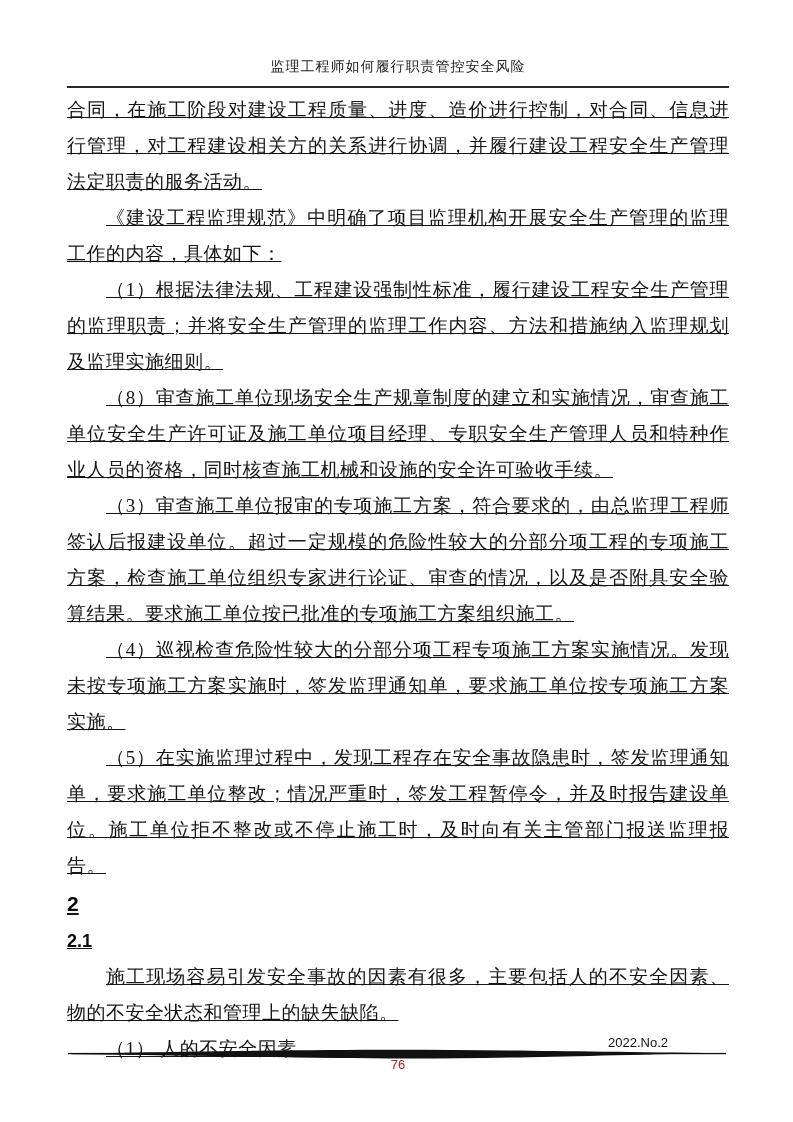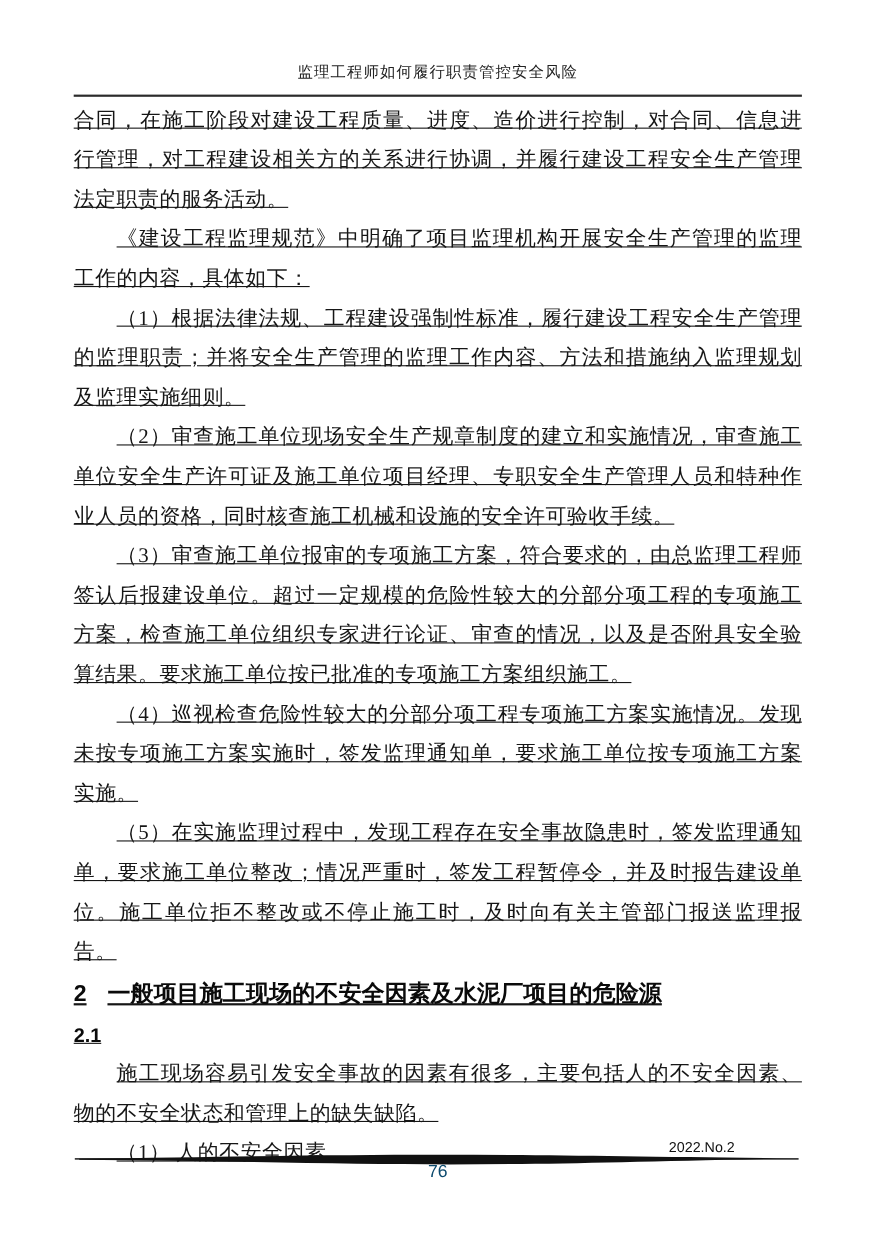--- a/index.html
+++ b/index.html
@@ -66,22 +66,22 @@
     width: 662px;
     height: 12px;
   }
   .footer-page-num {
     position: absolute;
     left: 67px;
     top: 1057px;
     width: 662px;
     text-align: center;
     font-family: "Liberation Sans", "DejaVu Sans", sans-serif;
-    font-size: 16px;
-    color: #0c4a6e;
+    font-size: 13px;
+    color: #b91c1c;
   }
   .footer-issue {
     position: absolute;
     right: 125px;
     top: 1035px;
     font-family: "Liberation Sans", "DejaVu Sans", sans-serif;
     font-size: 13px;
     color: #111111;
   }
 </style>
@@ -91,28 +91,27 @@
 <div class="page">
   <div class="content">
 
     <div class="running-header">监理工程师如何履行职责管控安全风险</div>
     <hr class="header-rule">
 
     <div class="body-text">
       <p>合同，在施工阶段对建设工程质量、进度、造价进行控制，对合同、信息进行管理，对工程建设相关方的关系进行协调，并履行建设工程安全生产管理法定职责的服务活动。</p>
       <p class="indent">《建设工程监理规范》中明确了项目监理机构开展安全生产管理的监理工作的内容，具体如下：</p>
       <p class="indent">（1）根据法律法规、工程建设强制性标准，履行建设工程安全生产管理的监理职责；并将安全生产管理的监理工作内容、方法和措施纳入监理规划及监理实施细则。</p>
-      <p class="indent">（2）审查施工单位现场安全生产规章制度的建立和实施情况，审查施工单位安全生产许可证及施工单位项目经理、专职安全生产管理人员和特种作业人员的资格，同时核查施工机械和设施的安全许可验收手续。</p>
+      <p class="indent">（8）审查施工单位现场安全生产规章制度的建立和实施情况，审查施工单位安全生产许可证及施工单位项目经理、专职安全生产管理人员和特种作业人员的资格，同时核查施工机械和设施的安全许可验收手续。</p>
       <p class="indent">（3）审查施工单位报审的专项施工方案，符合要求的，由总监理工程师签认后报建设单位。超过一定规模的危险性较大的分部分项工程的专项施工方案，检查施工单位组织专家进行论证、审查的情况，以及是否附具安全验算结果。要求施工单位按已批准的专项施工方案组织施工。</p>
       <p class="indent">（4）巡视检查危险性较大的分部分项工程专项施工方案实施情况。发现未按专项施工方案实施时，签发监理通知单，要求施工单位按专项施工方案实施。</p>
       <p class="indent">（5）在实施监理过程中，发现工程存在安全事故隐患时，签发监理通知单，要求施工单位整改；情况严重时，签发工程暂停令，并及时报告建设单位。施工单位拒不整改或不停止施工时，及时向有关主管部门报送监理报告。</p>
 
       <div class="sec-heading level1">
         <span class="sec-num">2</span>
-        <span class="sec-title">一般项目施工现场的不安全因素及水泥厂项目的危险源</span>
       </div>
 
       <div class="sec-heading level2">
         <span class="sec-num">2.1</span>
       </div>
 
       <p class="indent">施工现场容易引发安全事故的因素有很多，主要包括人的不安全因素、物的不安全状态和管理上的缺失缺陷。</p>
       <p class="indent">（1） 人的不安全因素。</p>
     </div>
   </div>

